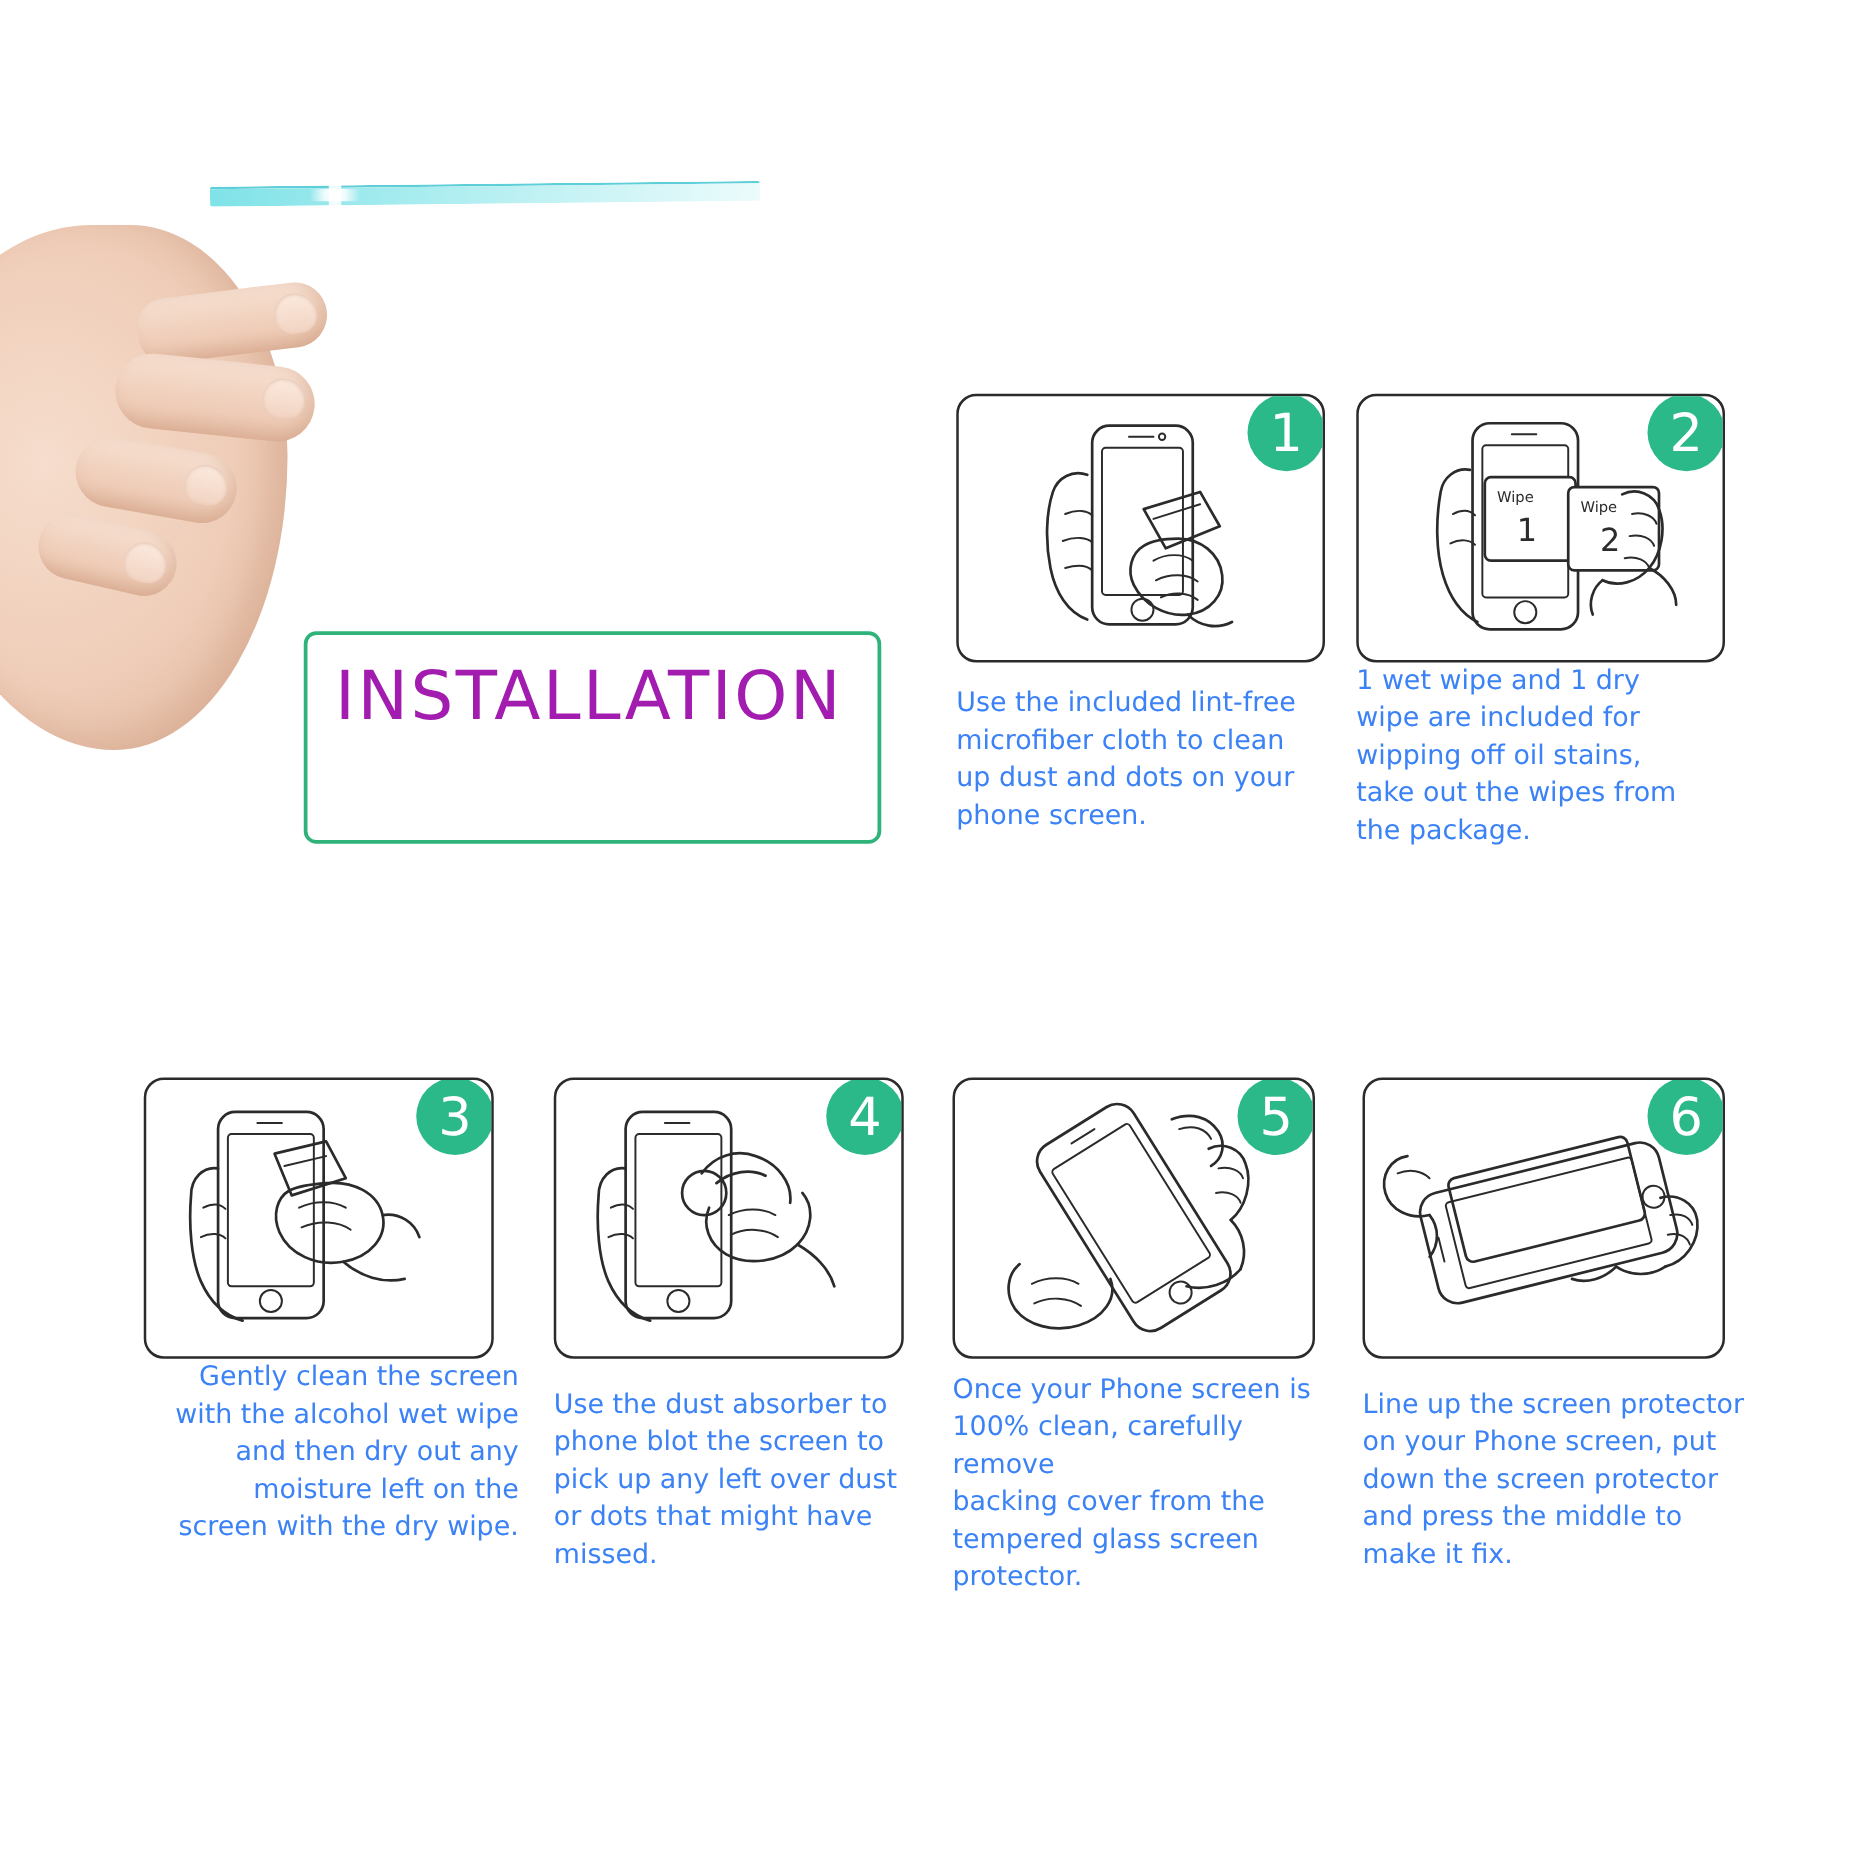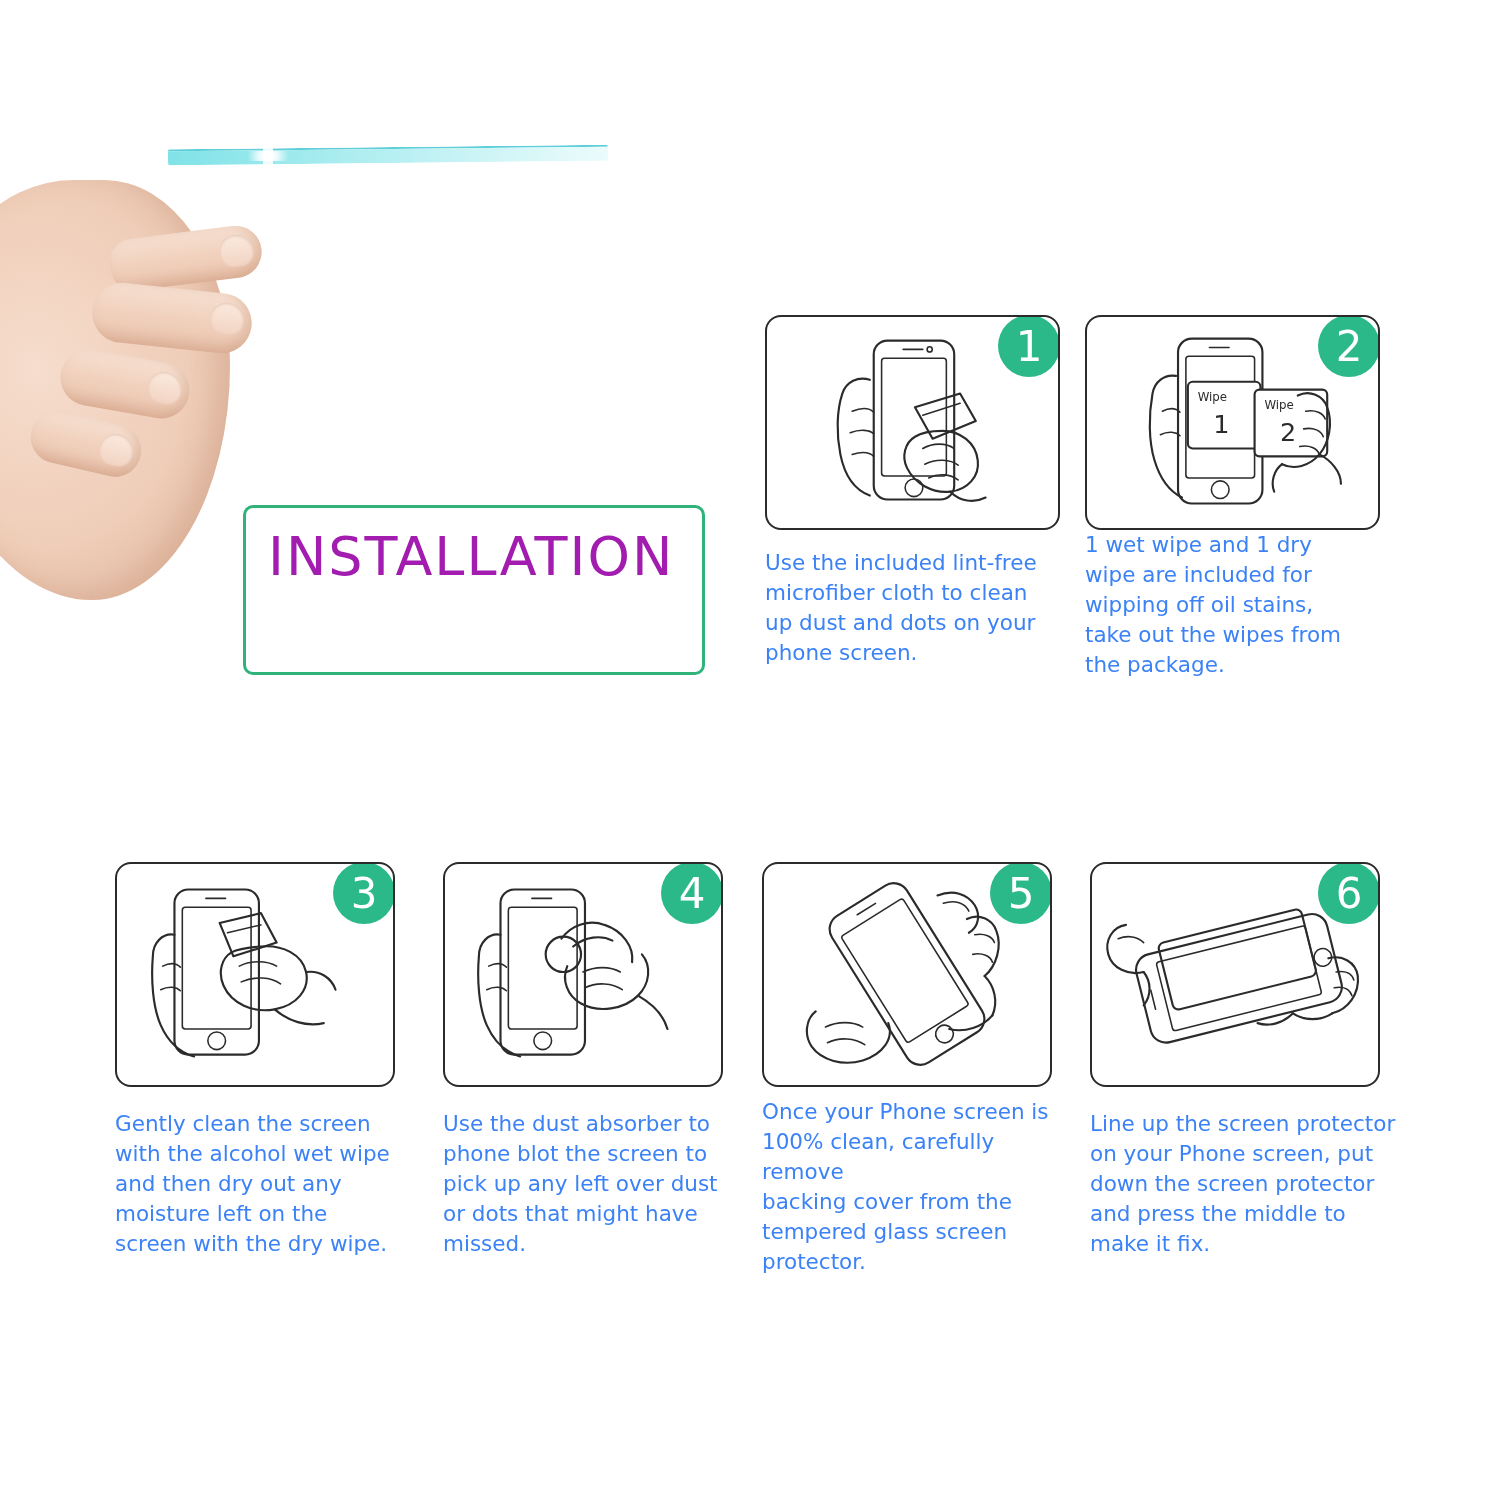--- a/index.html
+++ b/index.html
@@ -280,21 +280,21 @@
         <path class="st-thin" d="M124 104 C 136 98, 152 98, 162 104"></path>
         <path class="st-thin" d="M126 120 C 140 114, 156 115, 166 122"></path>
         <path class="st" d="M160 148 C 174 160, 192 166, 210 162"></path>
         <path class="st" d="M192 110 C 206 108, 218 116, 222 128"></path>
       </svg>
     </div>
     <div class="badge" style="right:-2px;top:-2px;width:62px;height:62px;">
       <span>3</span>
     </div>
   </div>
-  <div class="step-caption" style="margin-top:22px;width:300px;">Gently clean the screen
+  <div class="step-caption" style="width:300px;text-align:right;">Gently clean the screen
 with the alcohol wet wipe
 and then dry out any
 moisture left on the
 screen with the dry wipe.</div>
 </div>
 
 <div class="step" style="left:443px; top:862px; width:280px;">
   <div class="step-frame" style="width:280px;height:225px;">
     <div class="art">
       <svg viewBox="0 0 280 225" preserveAspectRatio="xMidYMid meet">

